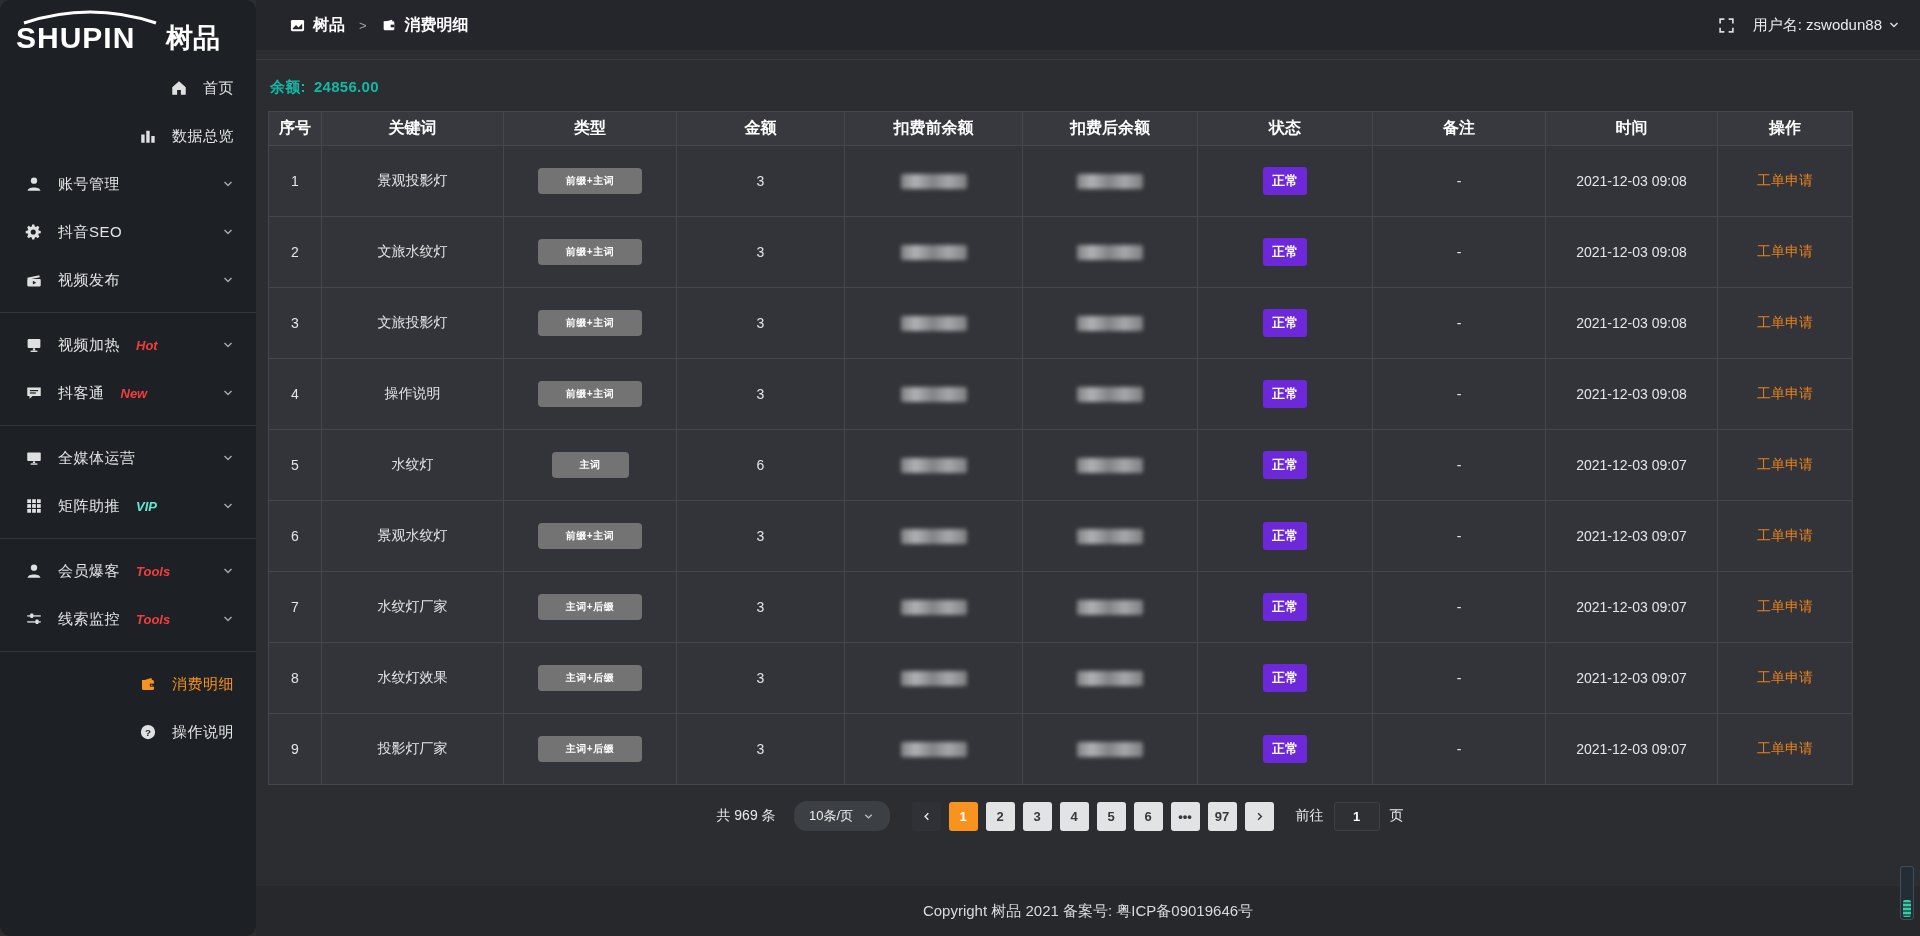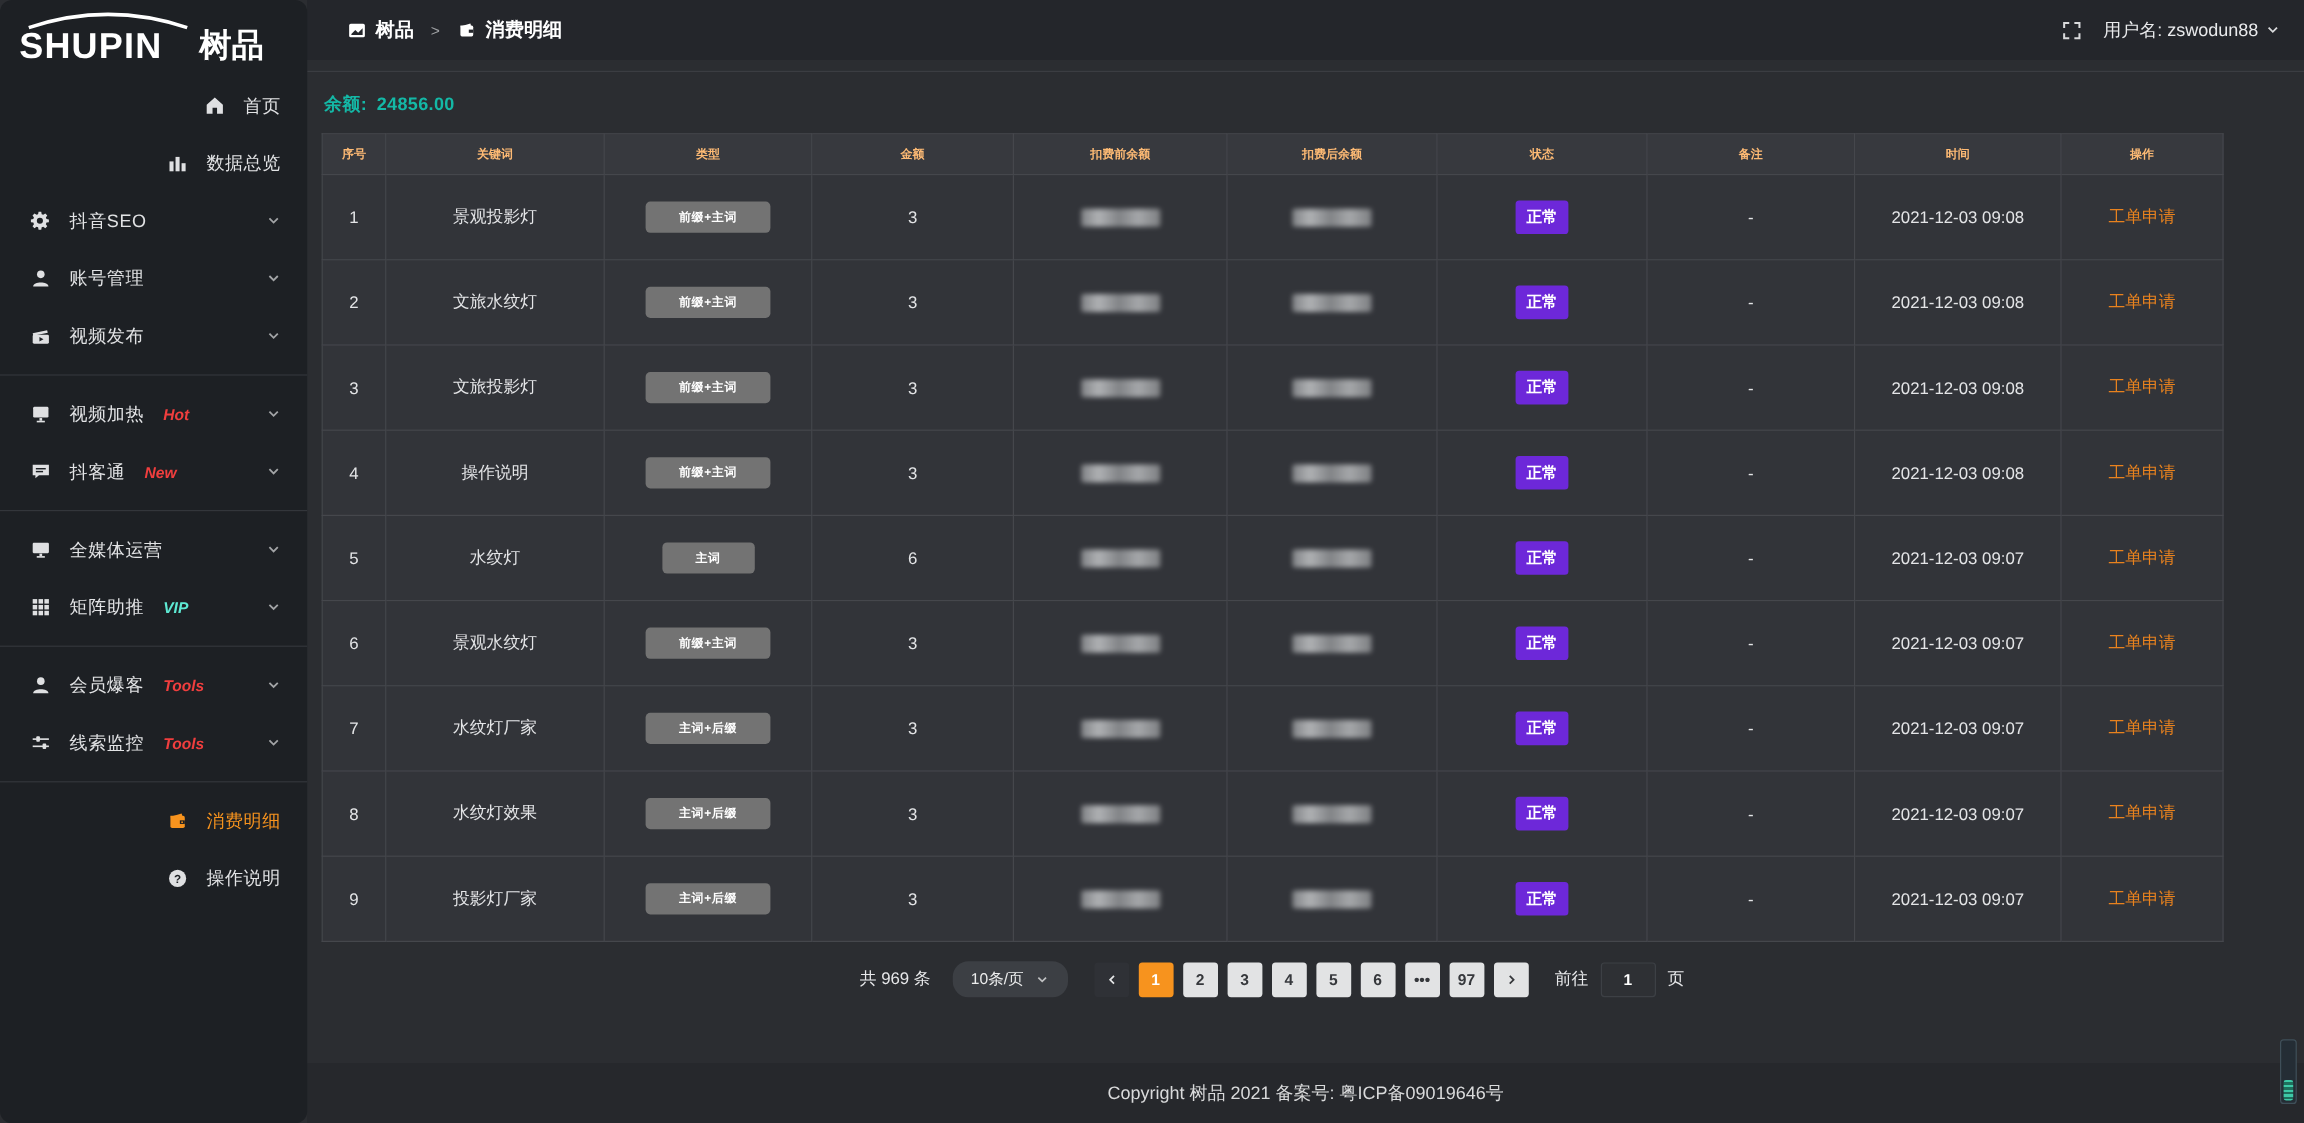--- a/index.html
+++ b/index.html
@@ -37,21 +37,21 @@
 
   
   .main { position:absolute; left:256px; top:50px; right:0; bottom:50px;
           padding:0 68px 0 12px; }
   .balance { margin:28px 0 14px 2px; color:#14b8a6; font-size:15px; font-weight:bold;
              letter-spacing:.3px; }
   .balance .balance-value { margin-left:8px; }
 
   table { width:100%; border-collapse:collapse; table-layout:fixed; }
   th, td { border:1px solid #45474c; text-align:center; }
-  th { height:34px; background:#37393e; color:#fdba74; font-size:10px; font-weight:bold; }
+  th { height:34px; background:#37393e; color:#ffffff; font-size:16px; font-weight:bold; }
   td { height:71px; background:#323439; color:#e4e5e7; font-size:14px; }
 
   .type-badge { display:inline-block; background:#737373; color:#fff; font-size:10px;
                 font-weight:bold; padding:6px 28px; border-radius:4px; letter-spacing:.5px; }
   .status-badge { display:inline-block; background:#6d28d9; color:#fff; font-size:13px;
                   font-weight:bold; padding:5px 9px; border-radius:3px; }
   .masked-value { display:inline-block; width:66px; height:15px; border-radius:2px;
       background:linear-gradient(90deg,#8e9093 0%,#c6c8ca 22%,#8f9194 48%,#babcbe 72%,#8a8c8f 100%);
       filter:blur(2px); opacity:.85; vertical-align:middle; }
   .action-link { color:#e8821e; cursor:pointer; font-size:14px; }
@@ -118,40 +118,40 @@
             <rect x="9.7" y="5" width="4.5" height="16" fill="#dfe0e2"></rect>
             <rect x="16.4" y="12" width="4.5" height="9" fill="#dfe0e2"></rect>
           </svg>
       </span>
       <span class="side-label">数据总览</span>
     </div>
 
     <div class="side-item">
       <span class="side-icon">
         <svg width="18" height="18" viewBox="0 0 24 24">
+            <circle cx="12" cy="7.5" r="4.2" fill="#dfe0e2"></circle>
+            <path d="M3.5 21 c0-6 17-6 17 0 Z" fill="#dfe0e2"></path>
+          </svg>
+      </span>
+      <span class="side-label">账号管理</span>
+      <span class="side-chevron">
+        <svg width="12" height="12" viewBox="0 0 12 12">
+            <path d="M2.5 4 L6 7.5 L9.5 4" stroke="#cfd0d2" stroke-width="1.5" fill="none"></path>
+          </svg>
+      </span>
+    </div>
+
+    <div class="side-item">
+      <span class="side-icon">
+        <svg width="18" height="18" viewBox="0 0 24 24">
             <path d="M21 13.5v-3l-2.7-.5a6.6 6.6 0 0 0-.7-1.7l1.6-2.3-2.2-2.2-2.3 1.6c-.5-.3-1.1-.5-1.7-.7L12.5 2h-3l-.5 2.7c-.6.2-1.2.4-1.7.7L5 3.8 2.8 6l1.6 2.3c-.3.5-.5 1.1-.7 1.7l-2.7.5v3l2.7.5c.2.6.4 1.2.7 1.7L2.8 18 5 20.2l2.3-1.6c.5.3 1.1.5 1.7.7l.5 2.7h3l.5-2.7c.6-.2 1.2-.4 1.7-.7l2.3 1.6 2.2-2.2-1.6-2.3c.3-.5.5-1.1.7-1.7z" fill="#dfe0e2"></path>
             <circle cx="11" cy="12" r="3.4" fill="#1d2024"></circle>
           </svg>
       </span>
       <span class="side-label">抖音SEO</span>
-      <span class="side-chevron">
-        <svg width="12" height="12" viewBox="0 0 12 12">
-            <path d="M2.5 4 L6 7.5 L9.5 4" stroke="#cfd0d2" stroke-width="1.5" fill="none"></path>
-          </svg>
-      </span>
-    </div>
-
-    <div class="side-item">
-      <span class="side-icon">
-        <svg width="18" height="18" viewBox="0 0 24 24">
-            <circle cx="12" cy="7.5" r="4.2" fill="#dfe0e2"></circle>
-            <path d="M3.5 21 c0-6 17-6 17 0 Z" fill="#dfe0e2"></path>
-          </svg>
-      </span>
-      <span class="side-label">账号管理</span>
       <span class="side-chevron">
         <svg width="12" height="12" viewBox="0 0 12 12">
             <path d="M2.5 4 L6 7.5 L9.5 4" stroke="#cfd0d2" stroke-width="1.5" fill="none"></path>
           </svg>
       </span>
     </div>
 
     <div class="side-item">
       <span class="side-icon">
         <svg width="18" height="18" viewBox="0 0 24 24">

